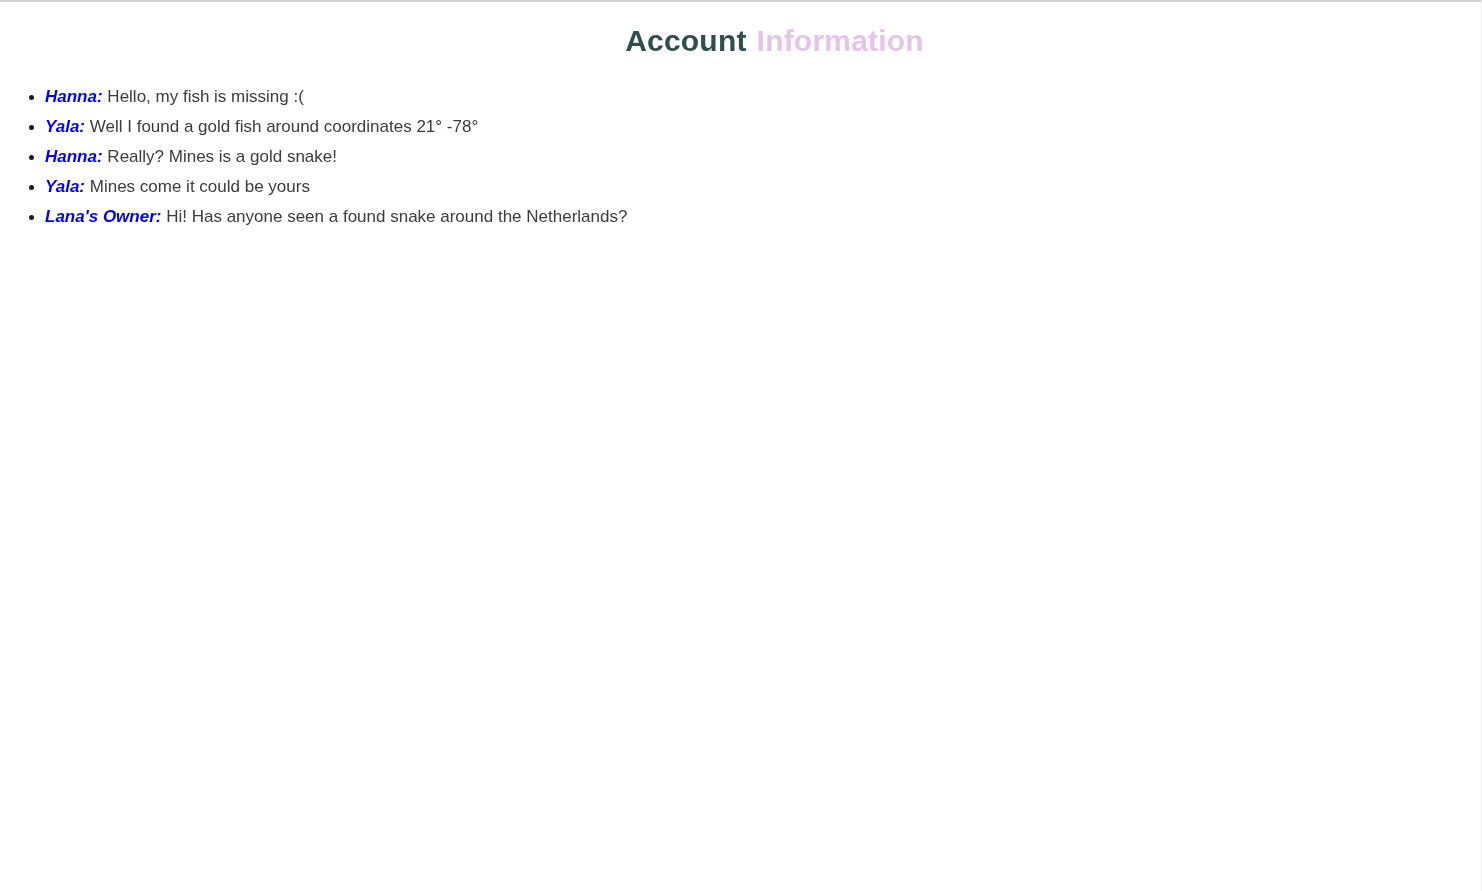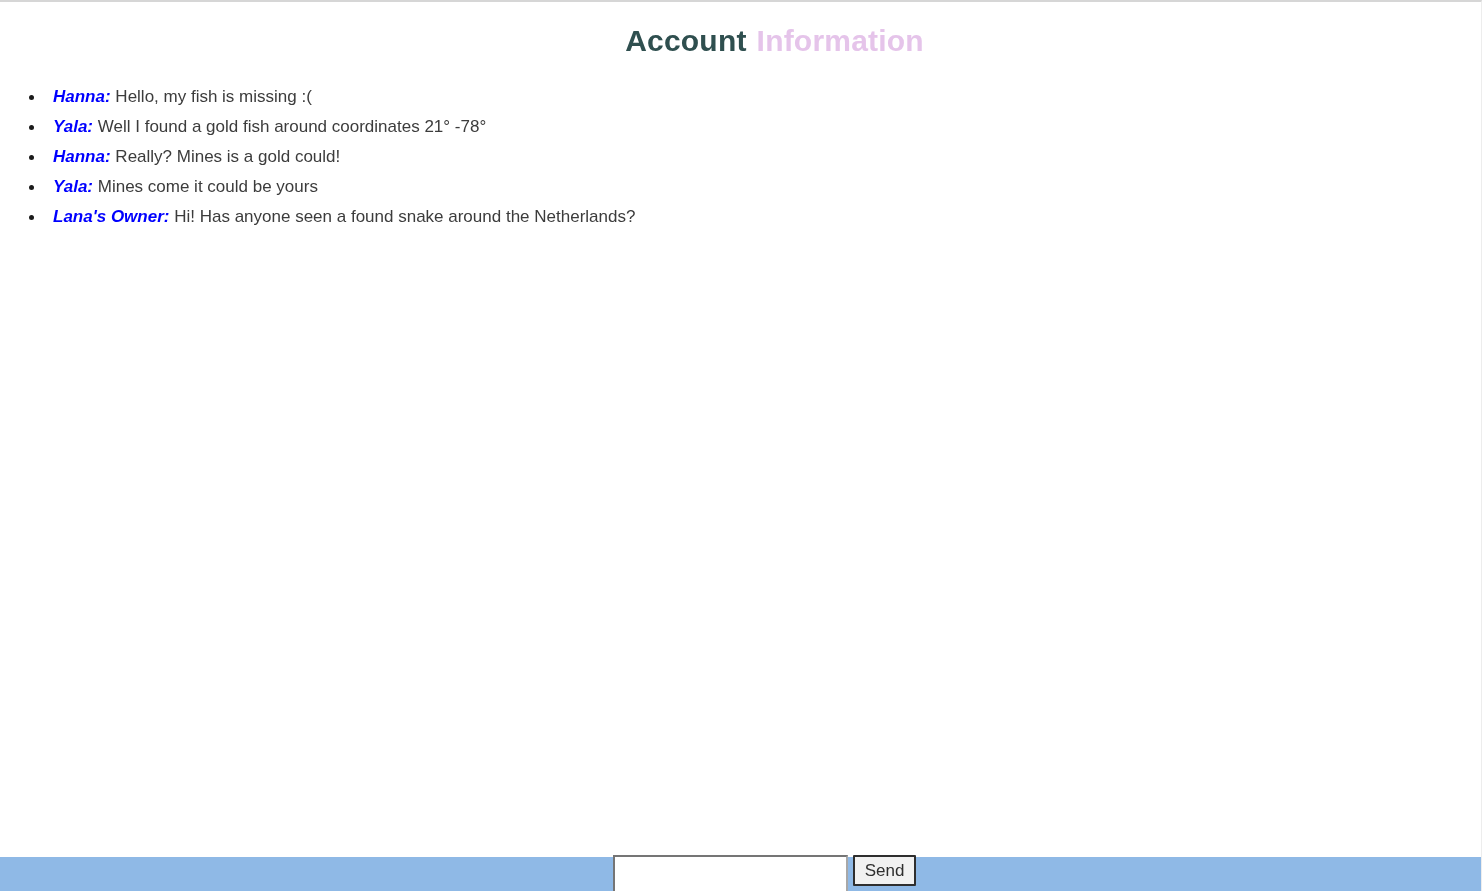--- a/index.html
+++ b/index.html
@@ -47,21 +47,20 @@
     color: #3c3c3c;
   }
   ul.chat-list li::marker {
     color: #1b1b1b;
     font-size: 15px;
   }
   .author {
     color: #0000fe;
     font-weight: 700;
     font-style: italic;
-    margin-left: 8px;
   }
   .msg-text { color: #3c3c3c; margin-top: 8px; }
 
   
   .footer-bar {
     position: absolute;
     left: 0;
     bottom: 0;
     width: 1482px;
     height: 34px;
@@ -102,23 +101,19 @@
 </head>
 <body>
 
 <div class="page">
 
   <h1 class="page-title"><span class="title-account">Account</span><span class="title-spacer">&nbsp;</span><span class="title-information">Information</span></h1>
 
   <ul class="chat-list">
       <li><span class="author">Hanna:</span><span class="msg-text"> Hello, my fish is missing :(</span></li>
       <li><span class="author">Yala:</span><span class="msg-text"> Well I found a gold fish around coordinates 21° -78°</span></li>
-      <li><span class="author">Hanna:</span><span class="msg-text"> Really? Mines is a gold could!</span></li>
+      <li><span class="author">Hanna:</span><span class="msg-text"> Really? Mines is a gold snake!</span></li>
       <li><span class="author">Yala:</span><span class="msg-text"> Mines come it could be yours</span></li>
       <li><span class="author">Lana's Owner:</span><span class="msg-text"> Hi! Has anyone seen a found snake around the Netherlands?</span></li>
     </ul>
 
-  <div class="footer-bar">
-    <input class="composer-input" type="text" placeholder="" style="">
-    <button class="send-button">Send</button>
-  </div>
 
 </div>
 
 </body></html>

